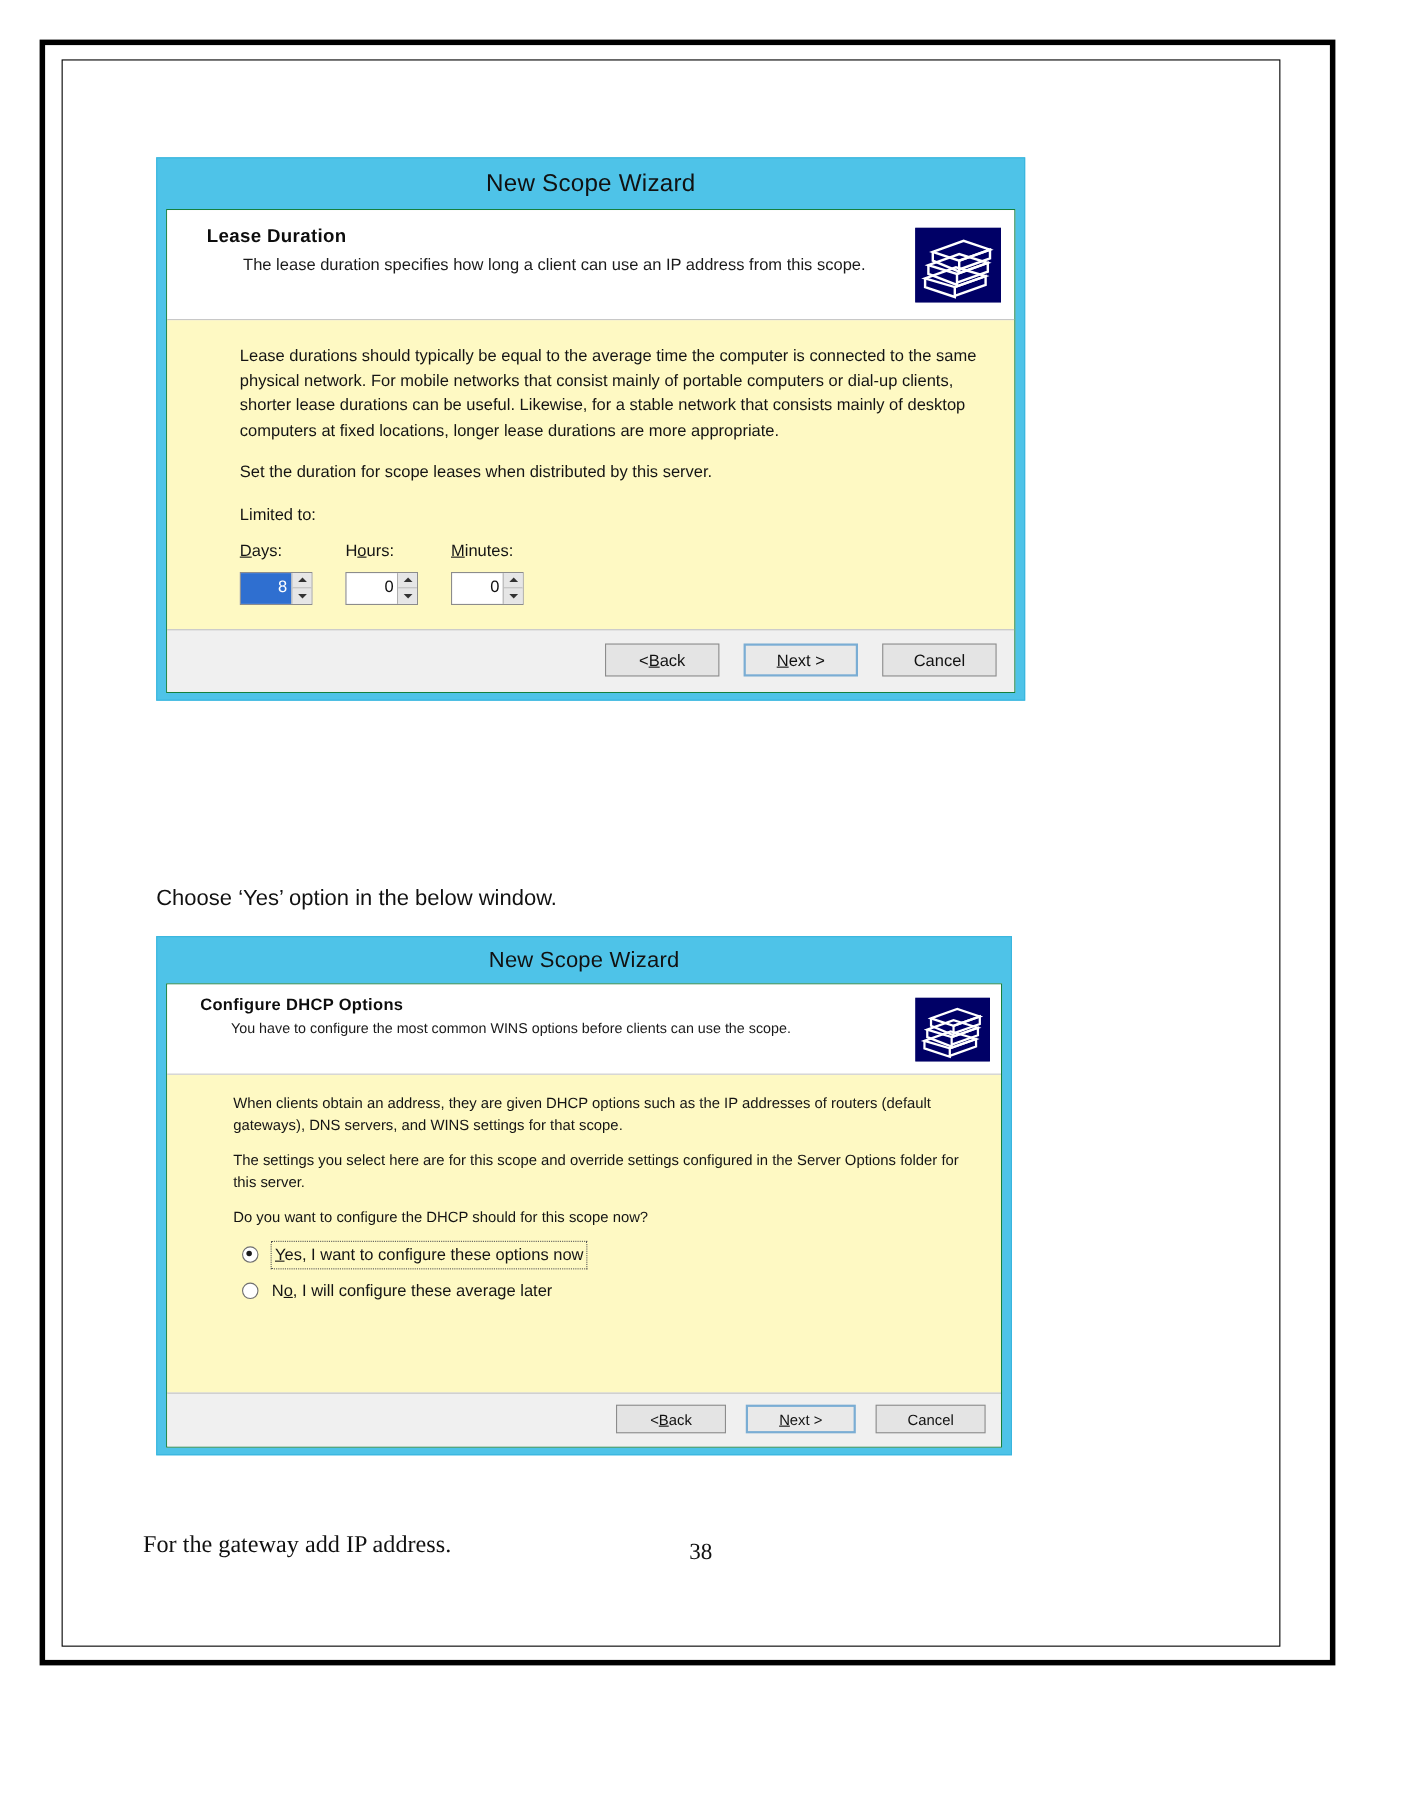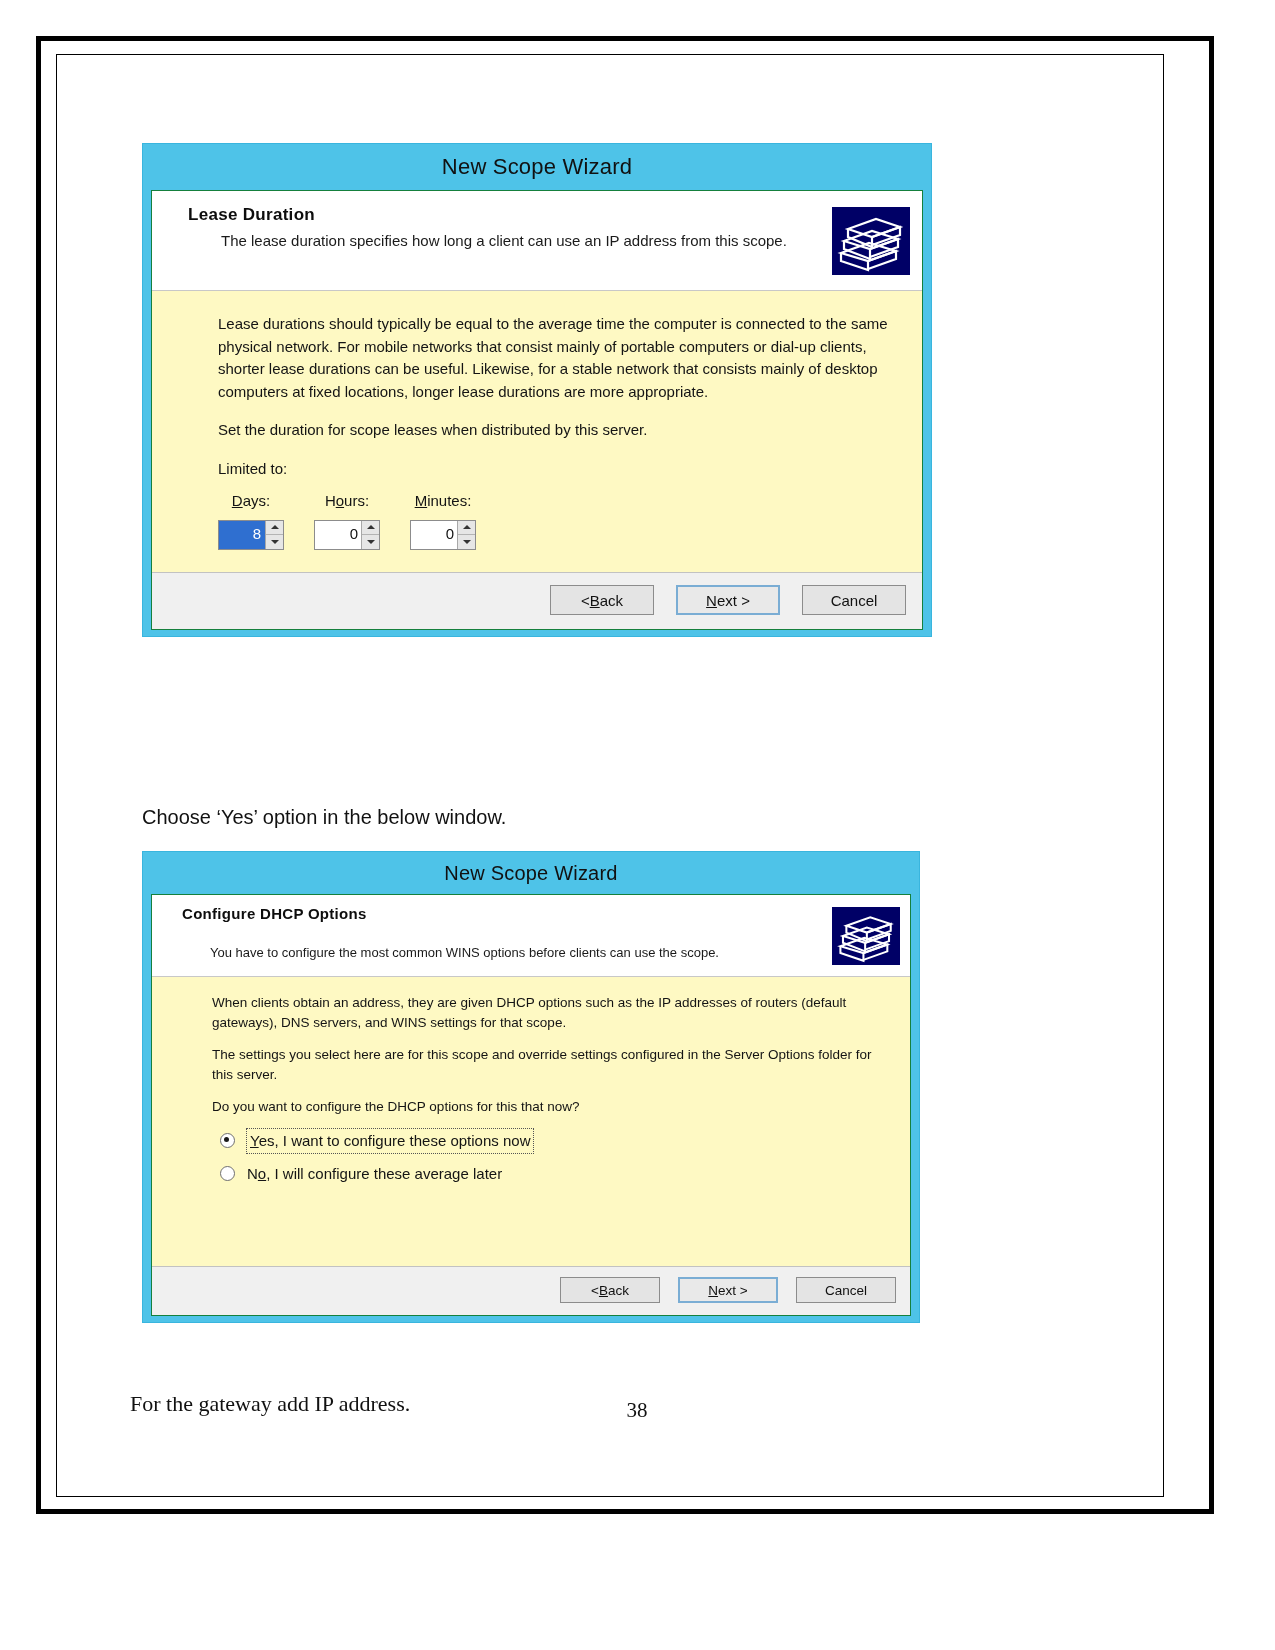--- a/index.html
+++ b/index.html
@@ -149,21 +149,21 @@
     background: #e9e9e9;
   }
   .uline { text-decoration: underline; }
 
   
   .spin-row {
     display: flex;
     gap: 30px;
     margin-top: 6px;
   }
-  .spin-group { width: 66px; text-align: center; }
+  .spin-group { width: 66px; }
   .spin-label {
     font-size: 15px;
     color: #141414;
     margin-bottom: 7px;
   }
   .spin-box {
     height: 30px;
     border: 1px solid #8c8c8c;
     background: #ffffff;
     display: flex;
@@ -397,21 +397,21 @@
   <div class="dialog" style="left:86px; top:797px; width:778px; height:472px;">
 
     <div class="dialog-titlebar" style="height:42px; font-size:20px;">
       <span>New Scope Wizard</span>
     </div>
 
     <div class="dialog-body" style="height:422px;">
 
       <div class="dlg-header" style="height:82px; padding:10px 10px 8px 30px;">
         <div class="dlg-header-text">
-          <div class="dlg-header-title" style="font-size:15px; margin-bottom:22px;">Configure DHCP Options</div>
+          <div class="dlg-header-title" style="font-size:15px; margin-bottom:4px;">Configure DHCP Options</div>
           <div class="dlg-header-sub" style="font-size:13px; padding-left:28px;">You have to configure the most common WINS options before clients can use the scope.</div>
         </div>
         <div class="wizard-icon" style="width:68px; height:58px;">
           <svg width="68" height="58" viewBox="0 0 78 68">
             <rect x="0" y="0" width="78" height="68" fill="#000066"></rect>
             <g fill="none" stroke="#ffffff" stroke-width="2.4">
               <path d="M16 22 L44 12 L68 20 L40 30 Z"></path>
               <path d="M16 22 L16 30 L40 40 L40 30"></path>
               <path d="M40 30 L68 20 L68 28 L40 38"></path>
               <path d="M12 34 L40 24 L66 32 L38 42 Z"></path>
@@ -421,21 +421,21 @@
               <path d="M9 46 L9 54 L36 63 L36 54"></path>
               <path d="M36 54 L64 44 L64 52 L36 62"></path>
             </g>
           </svg>
         </div>
       </div>
 
       <div class="dlg-content" style="padding:16px 18px 8px 60px; font-size:13.5px; line-height:1.45;">
         <p style="margin-bottom:13px;">When clients obtain an address, they are given DHCP options such as the IP addresses of routers (default gateways), DNS servers, and WINS settings for that scope.</p>
         <p style="margin-bottom:13px;">The settings you select here are for this scope and override settings configured in the Server Options folder for this server.</p>
-        <p style="margin-bottom:12px;">Do you want to configure the DHCP options for this that now?</p>
+        <p style="margin-bottom:12px;">Do you want to configure the DHCP should for this scope now?</p>
 
         <div>
           <div class="radio-row">
             <span class="radio-mark checked"></span>
             <span class="radio-label focused"><span class="uline">Y</span><span>es, I want to configure these options now</span></span>
           </div>
           <div class="radio-row">
             <span class="radio-mark"></span>
             <span class="radio-label"><span>N</span><span class="uline">o</span><span>, I will configure these average later</span></span>
           </div>

